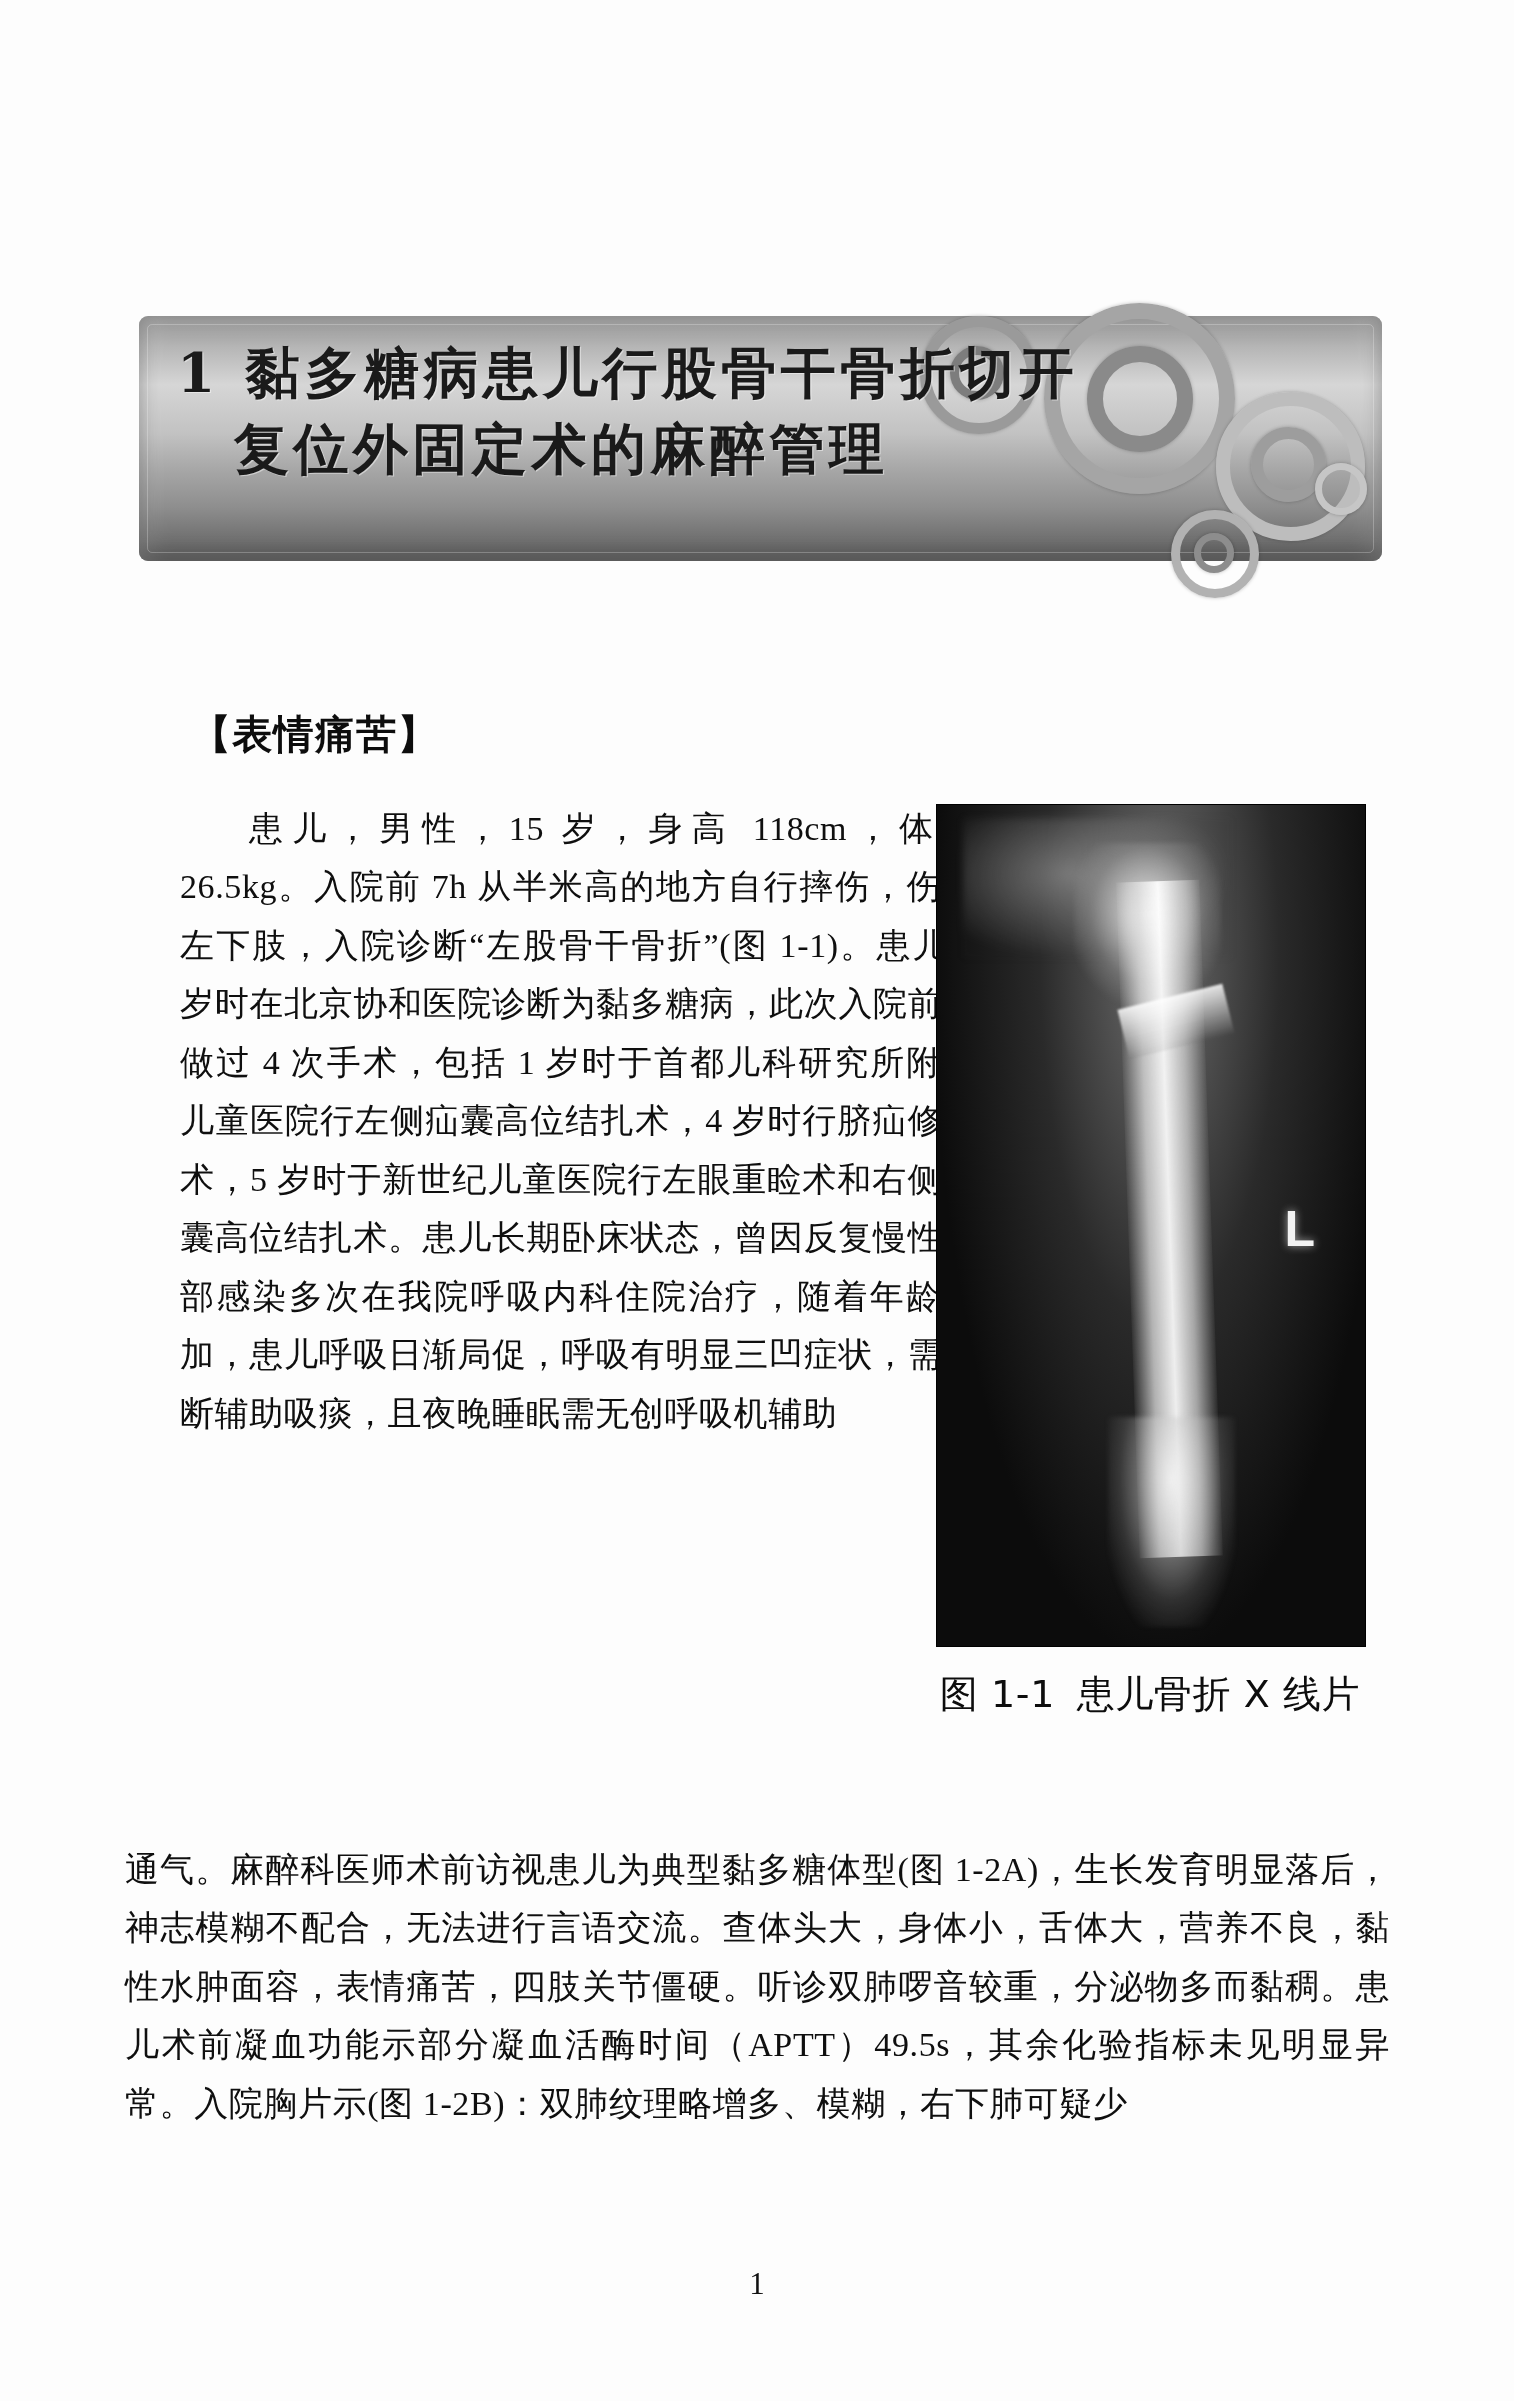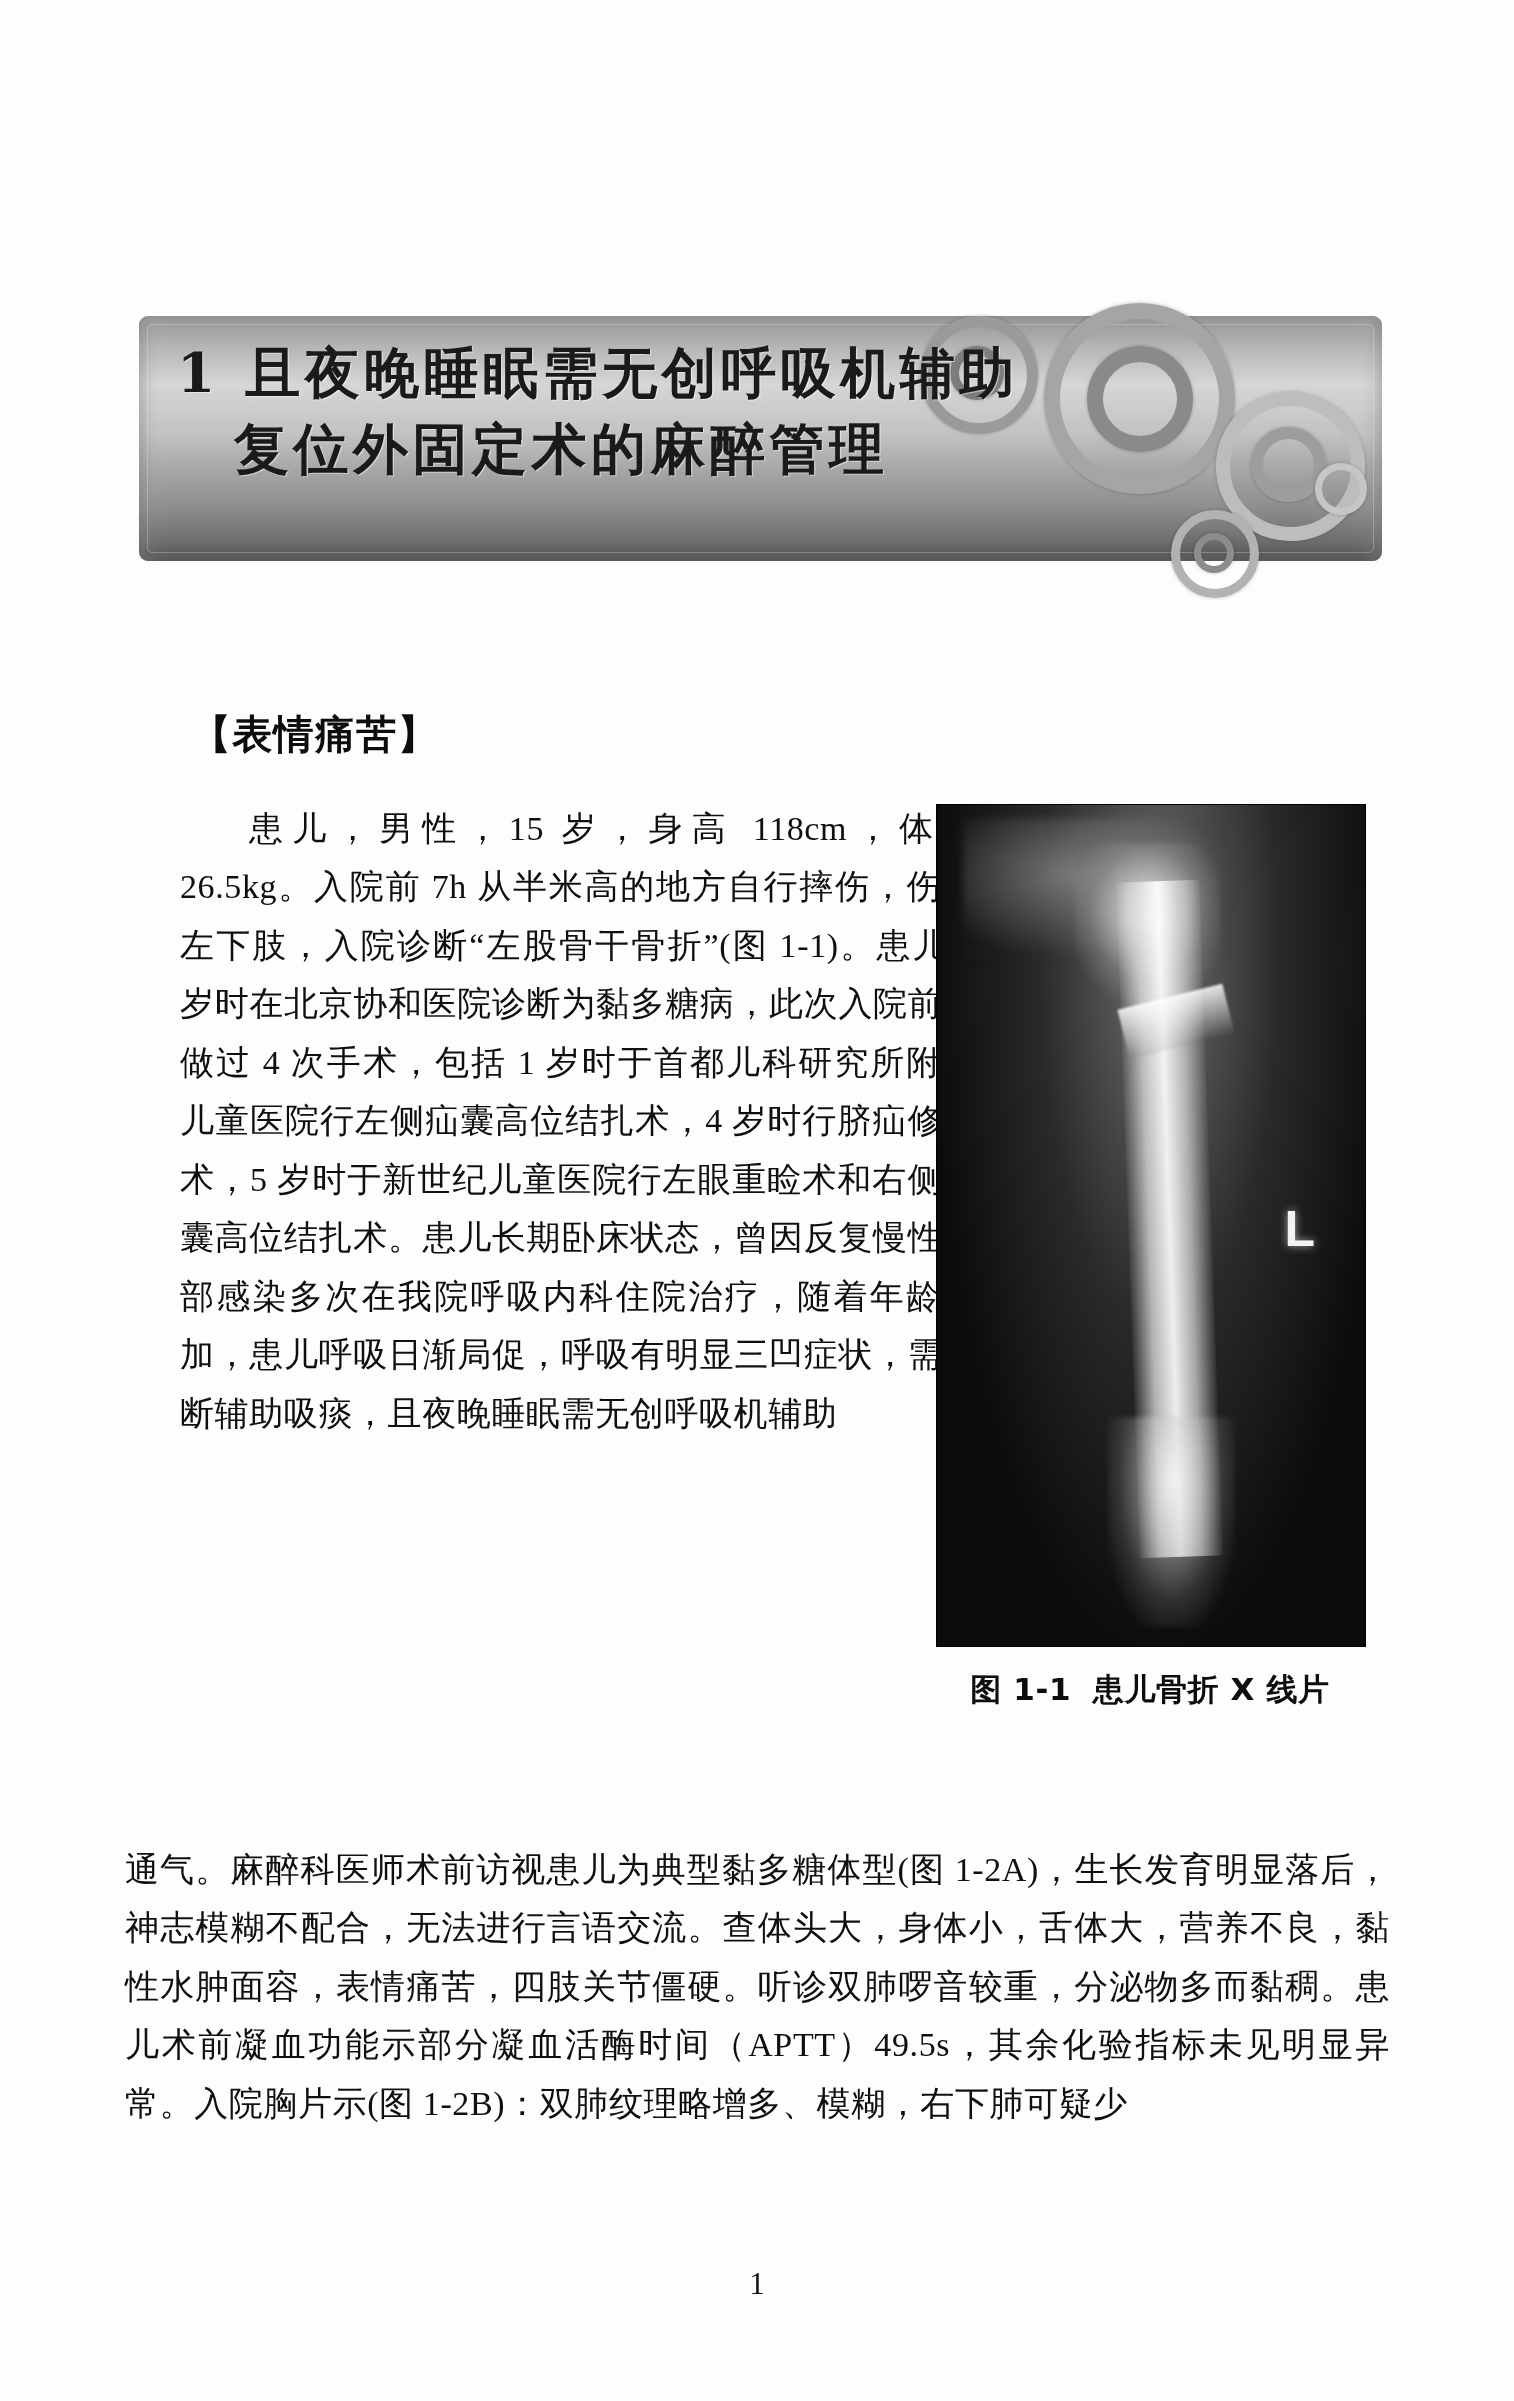--- a/index.html
+++ b/index.html
@@ -196,22 +196,22 @@
     color: #f2f2f2;
     font-family: "Liberation Sans", sans-serif;
     font-size: 50px;
     font-weight: bold;
     text-shadow: 0 0 9px rgba(255,255,255,0.6);
   }
   .figure-caption {
     margin-top: 21.7px;
     text-align: center;
     font-family: "DejaVu Sans", sans-serif;
-    font-weight: bold;
-    font-size: 31px;
+    font-weight: normal;
+    font-size: 38px;
     letter-spacing: 0.6px;
     color: #0d0d0d;
   }
   .figure-caption .gap { display:inline-block; width: 21.7px; }
 
   
   .full-text {
     position: absolute;
     left: 125px;
     top: 1841px;
@@ -247,21 +247,21 @@
     <div class="ring ring-b-in"></div>
     <div class="ring ring-a"></div>
     <div class="ring ring-a-in"></div>
     <div class="ring ring-c"></div>
     <div class="ring ring-c-in"></div>
     <div class="ring ring-d"></div>
     <div class="ring ring-d-in"></div>
     <div class="ring ring-e"></div>
 
     <div class="banner-title">
-      <span class="banner-num">1</span><span>且夜晚睡眠需无创呼吸机辅助</span>
+      <span class="banner-num">1</span><span>黏多糖病患儿行股骨干骨折切开</span>
       <span class="line2">复位外固定术的麻醉管理</span>
     </div>
   </div>
 
   <div class="section-heading">【表情痛苦】</div>
 
   <div class="col-text">
     <p>患儿，男性，15 岁，身高 118cm，体重 26.5kg。入院前 7h 从半米高的地方自行摔伤，伤及左下肢，入院诊断“左股骨干骨折”(图 1-1)。患儿 1 岁时在北京协和医院诊断为黏多糖病，此次入院前曾做过 4 次手术，包括 1 岁时于首都儿科研究所附属儿童医院行左侧疝囊高位结扎术，4 岁时行脐疝修补术，5 岁时于新世纪儿童医院行左眼重睑术和右侧疝囊高位结扎术。患儿长期卧床状态，曾因反复慢性肺部感染多次在我院呼吸内科住院治疗，随着年龄增加，患儿呼吸日渐局促，呼吸有明显三凹症状，需间断辅助吸痰，且夜晚睡眠需无创呼吸机辅助</p>
   </div>
 

